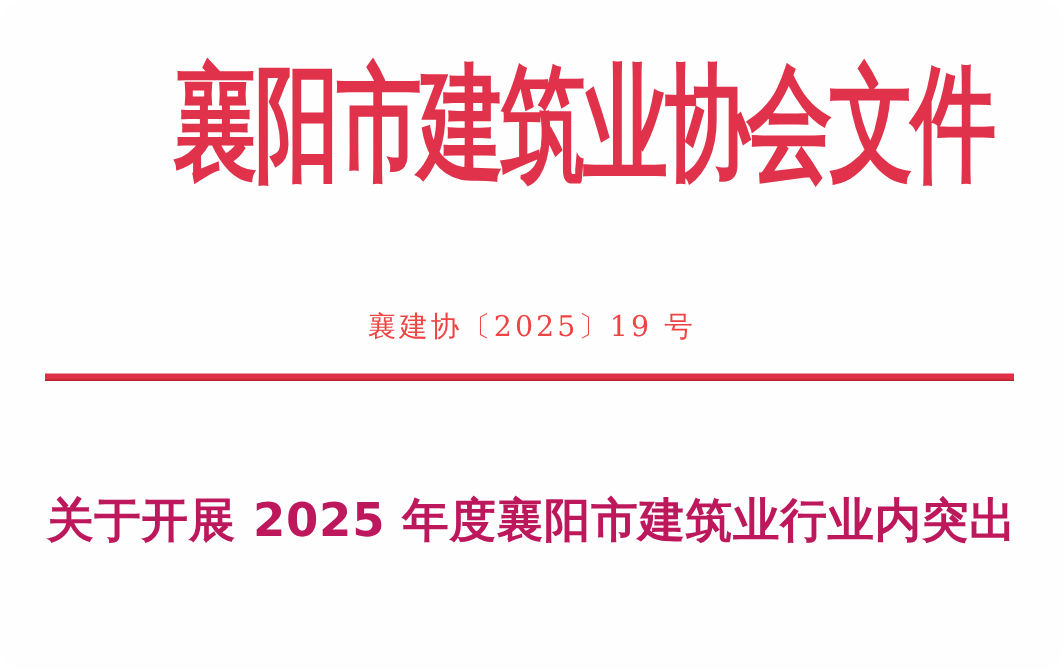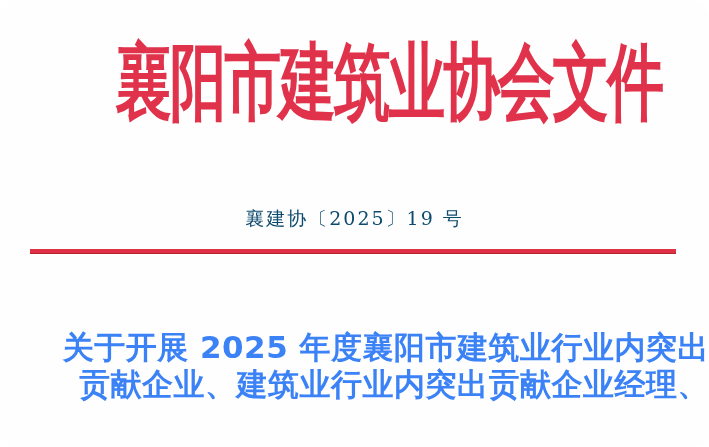--- a/index.html
+++ b/index.html
@@ -37,62 +37,61 @@
   .doc-number {
     position: absolute;
     top: 204px;
     left: 0;
     right: 0;
     text-align: center;
     font-family: "DejaVu Serif", "Liberation Serif", serif;
     font-weight: normal;
     font-size: 19px;
     line-height: 28px;
-    color: #0c4a6e;
+    color: #ef4444;
     letter-spacing: 2px;
     white-space: nowrap;
   }
   
   .red-divider {
     position: absolute;
     top: 249px;
     left: 30px;
     width: 646px;
     height: 4px;
     background: #df3145;
     border-bottom: 1px solid #b7242f;
   }
   
   .notice-title {
     position: absolute;
     top: 329px;
     left: 0;
     right: 0;
-    text-align: right;
+    text-align: center;
     font-family: "DejaVu Sans", "Liberation Sans", sans-serif;
     font-weight: bold;
     font-size: 31px;
     line-height: 37px;
-    color: #3b82f6;
+    color: #be185d;
     letter-spacing: 0.5px;
     white-space: nowrap;
   }
   .notice-title .line {
     display: block;
   }
 </style>
 </head>
 <body>
 
 <div class="page">
 
   <div class="header-title">襄阳市建筑业协会文件</div>
 
   <div class="doc-number">襄建协〔2025〕19 号</div>
 
   <div class="red-divider"></div>
 
   <div class="notice-title">
     <span class="line">关于开展 2025 年度襄阳市建筑业行业内突出</span>
-    <span class="line">贡献企业、建筑业行业内突出贡献企业经理、</span>
   </div>
 
 </div>
 
 </body></html>

